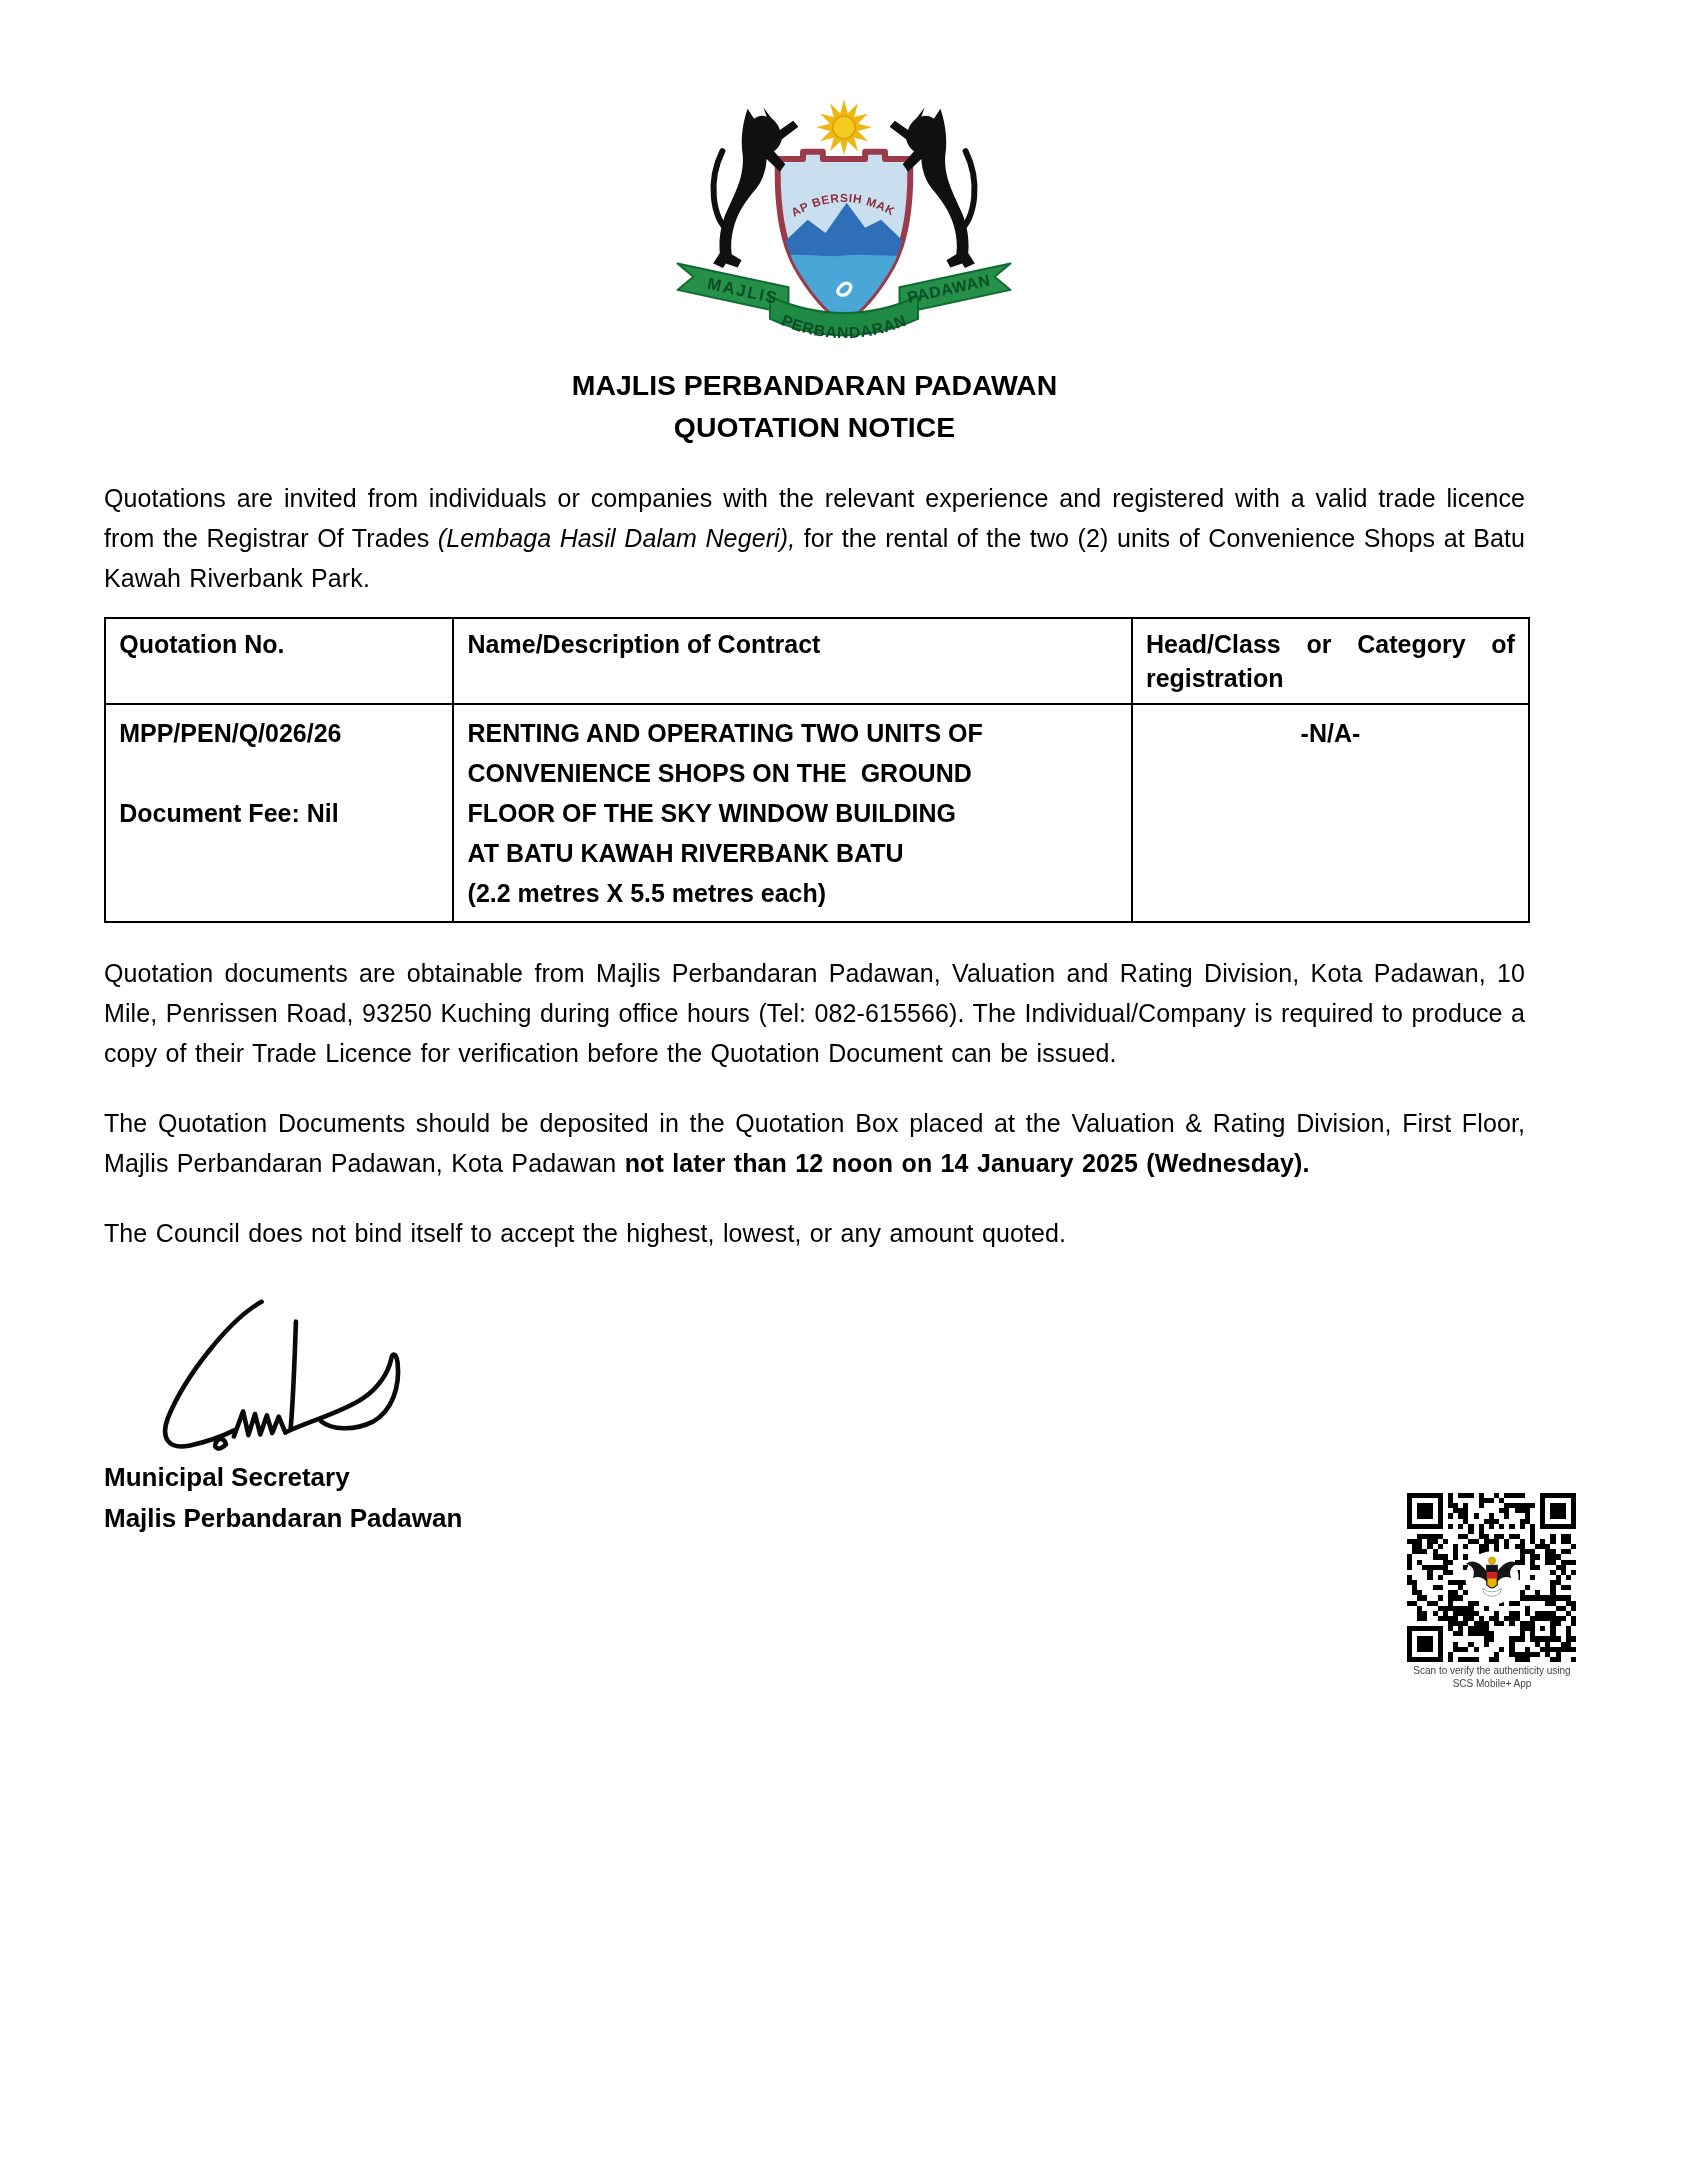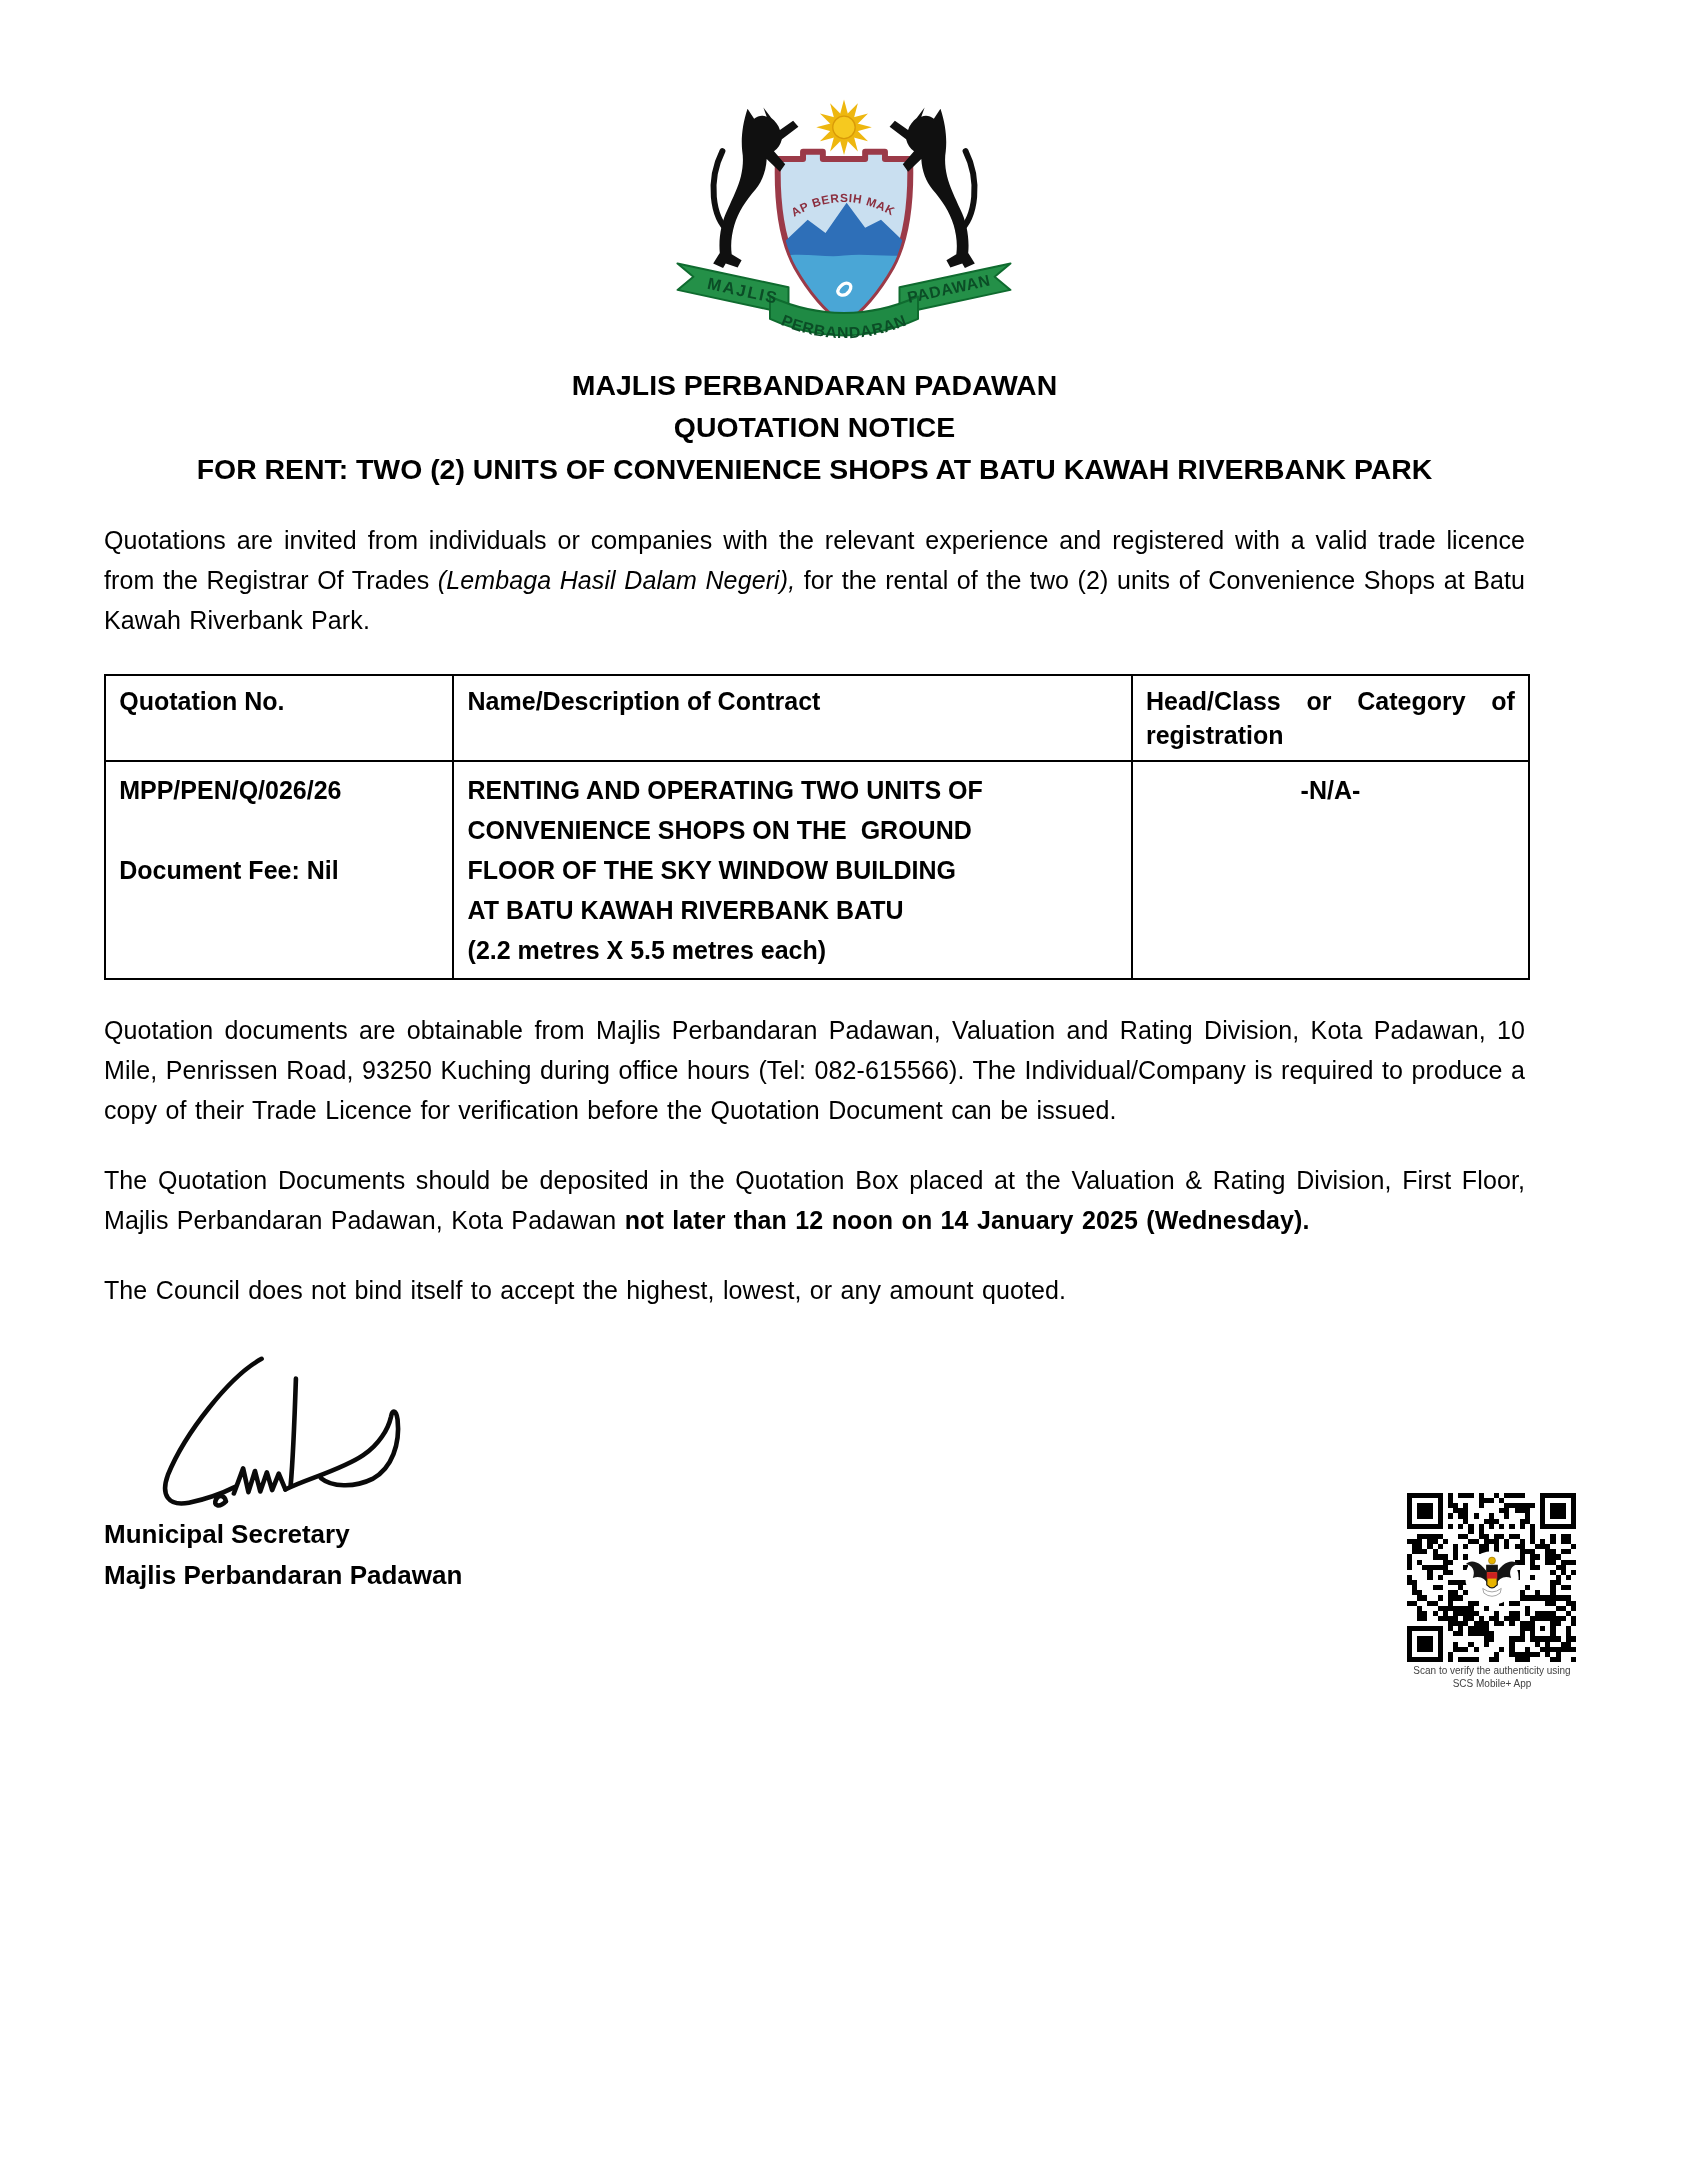--- a/index.html
+++ b/index.html
@@ -23,21 +23,21 @@
     text-align:justify;
     letter-spacing:0.1px; word-spacing:1.3px;
   }
   .para.single { text-align:left; }
   .run-normal { font-style:normal; }
   .run-italic { font-style:italic; }
   .run-bold   { font-weight:bold; }
 
   table.quote-table {
     border-collapse:collapse;
-    margin-top:34px;
+    margin-top:19px;
     width:1339px;
     table-layout:fixed;
   }
   .quote-table th, .quote-table td {
     border:2.6px solid #000;
     vertical-align:top;
     padding:8px 13.2px;
     font-weight:bold;
     font-size:25px;
   }
@@ -135,21 +135,20 @@
         </text>
       </g>
     </svg>
   </div>
 
   <div class="content">
 
     <div class="titles">
       <div>MAJLIS PERBANDARAN PADAWAN</div>
       <div>QUOTATION NOTICE</div>
-      <div>FOR RENT: TWO (2) UNITS OF CONVENIENCE SHOPS AT BATU KAWAH RIVERBANK PARK</div>
     </div>
 
     <p class="para"><span class="run-normal">Quotations are invited from individuals or companies with the relevant experience and registered with a valid trade licence from the Registrar Of Trades </span><span class="run-italic">(Lembaga Hasil Dalam Negeri),</span><span class="run-normal"> for the rental of the two (2) units of Convenience Shops at Batu Kawah Riverbank Park.</span></p>
 
     <table class="quote-table">
       <tbody>
           <tr>
         <th class="col-1">Quotation No.</th>
         <th class="col-2">Name/Description of Contract</th>
         <th class="col-3 justify">Head/Class or Category of registration</th>

